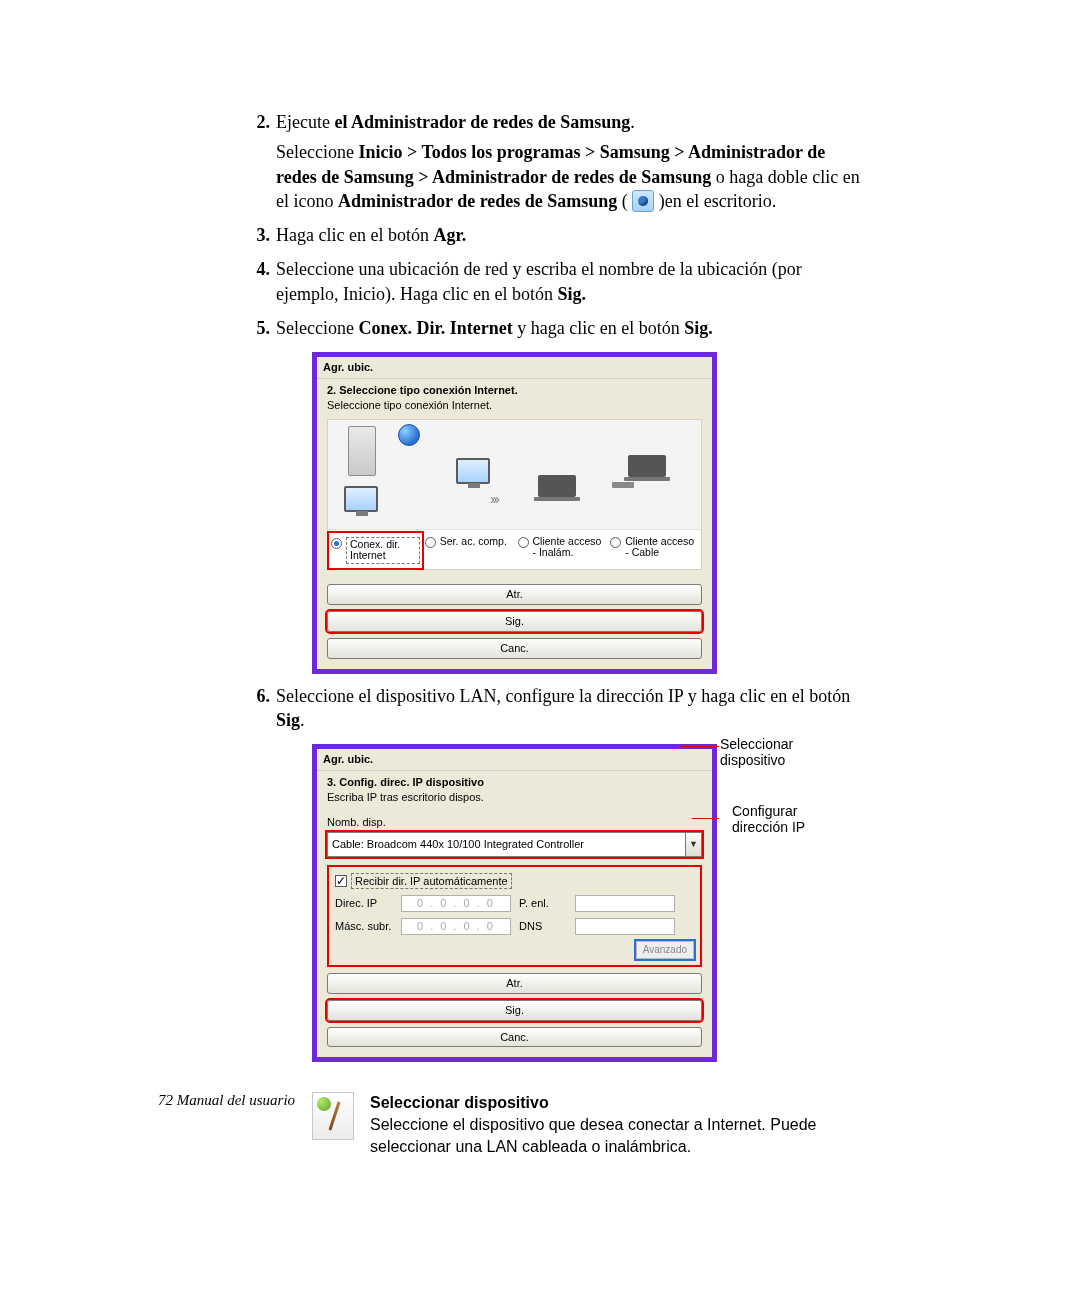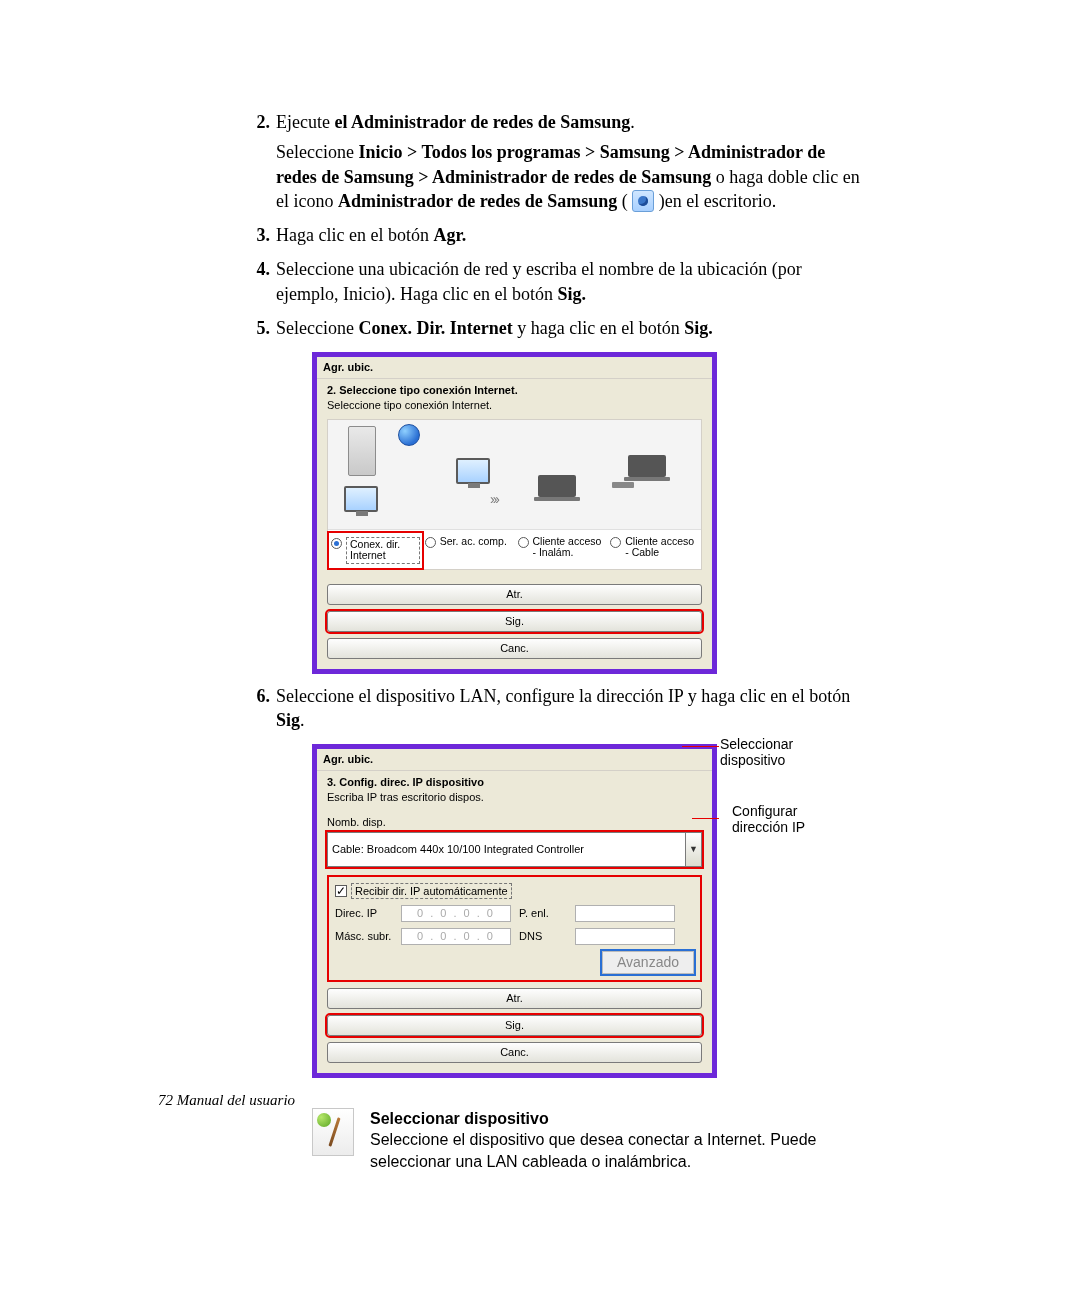--- a/index.html
+++ b/index.html
@@ -190,21 +190,21 @@
   
   .w2-body {
     background: #ece9d8;
     padding: 4px 10px 0 10px;
   }
   .field-group { margin-bottom: 8px; }
   .field-label { font-size: 11px; margin-bottom: 2px; }
   .select {
     display: flex; align-items: center;
     border: 1px solid #7a7a7a; background: #fff;
-    height: 35px;
+    height: 25px;
     outline: 2px solid #e60000;
   }
   .select span { flex:1; padding: 0 4px; font-size:11px; white-space:nowrap; overflow:hidden; }
   .select .dd {
     width: 16px; height: 100%;
     background: linear-gradient(#fefefe,#dcdccf);
     border-left: 1px solid #7a7a7a;
     display:flex;align-items:center;justify-content:center;
     font-size: 9px; color: #333;
   }
@@ -229,23 +229,23 @@
     border: 1px solid #b0b0b0; background:#fff; height:17px;
     display:flex; align-items:center; justify-content:center;
     color:#aaa; letter-spacing: 2px; font-size:11px;
   }
   .ip-box.empty { color: transparent; }
   .adv-btn {
     margin-top: 6px;
     display:flex; justify-content:flex-end;
   }
   .adv {
-    font-size: 14px; color:#888;
+    font-size: 10px; color:#888;
     border: 1px solid #bbb;
-    padding: 1px 14px;
+    padding: 1px 6px;
     background: #eee;
     outline: 2px solid #2a6fd4;
   }
   .legend {
     position: absolute;
     font-family: Arial, Helvetica, sans-serif;
     font-size: 14px;
     color: #000;
   }
   .legend-line {

